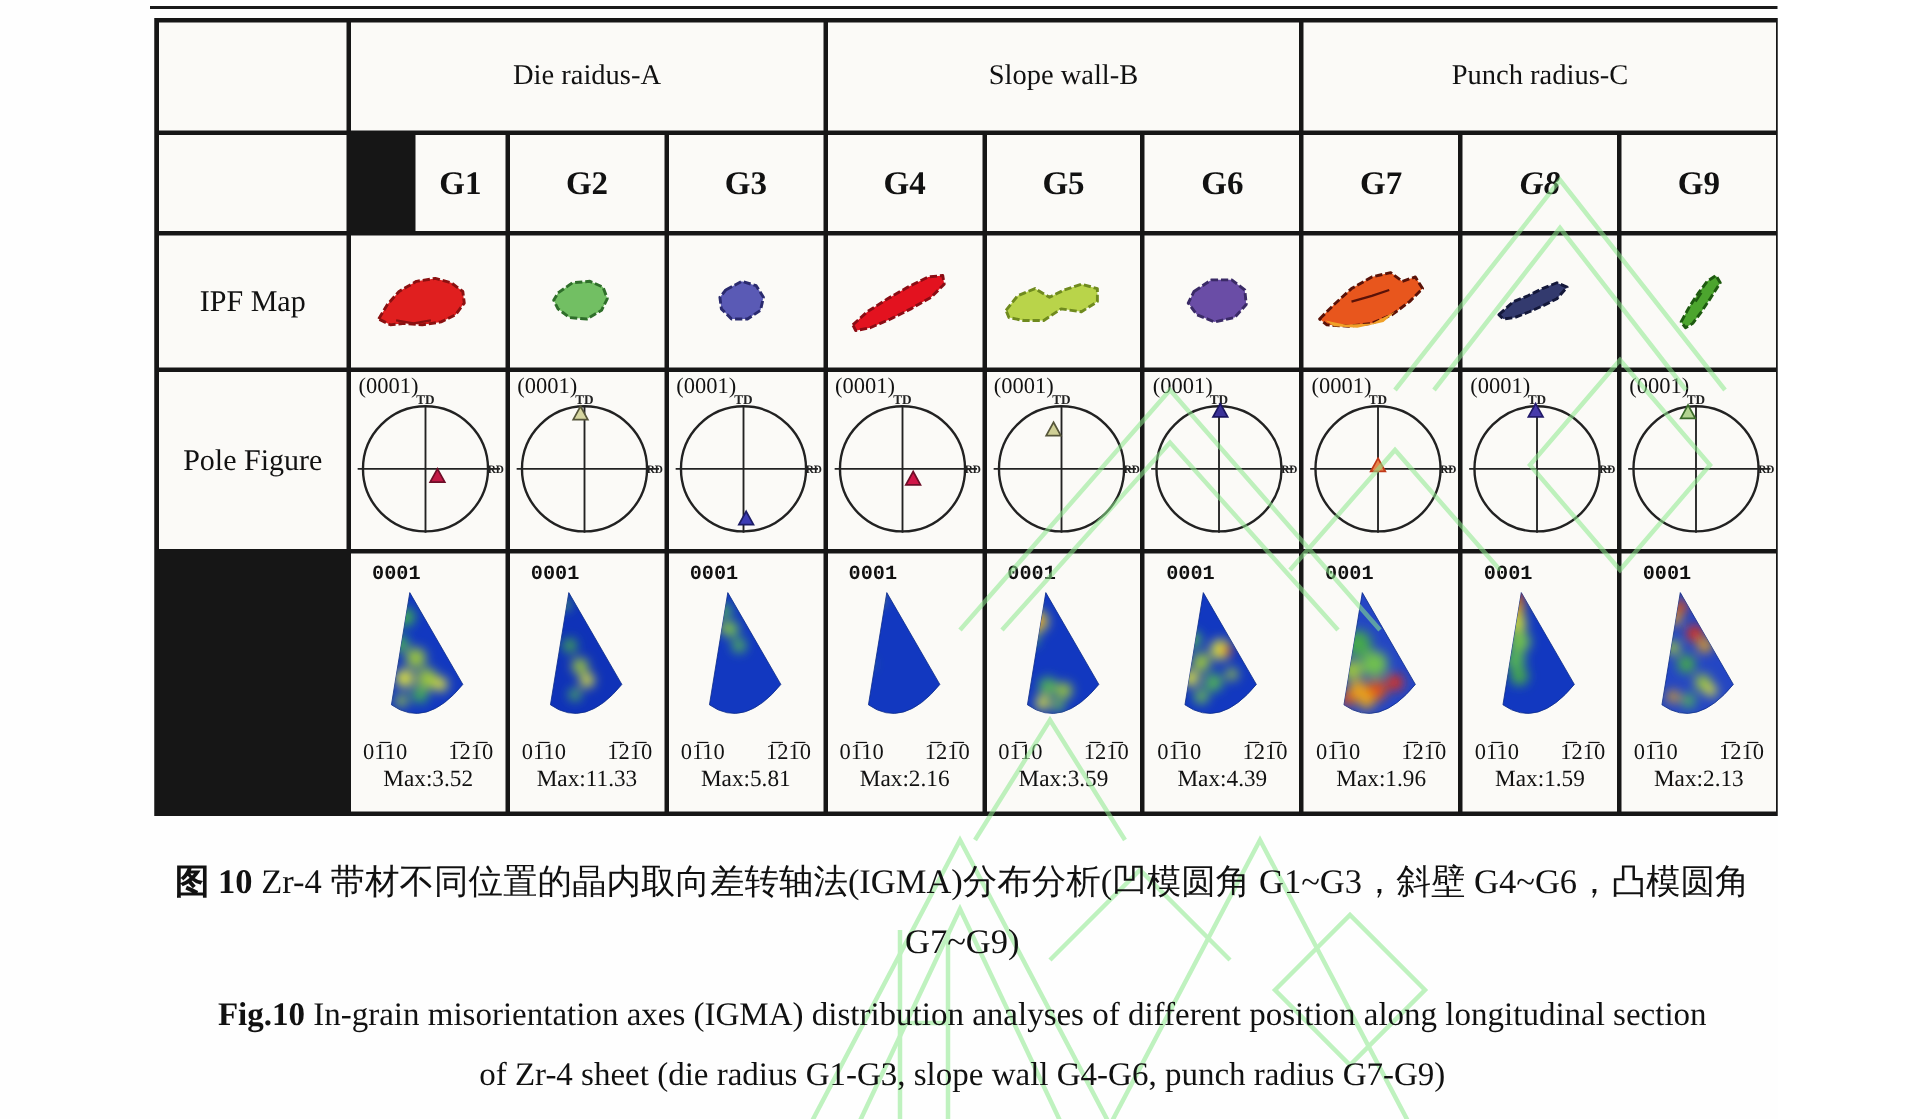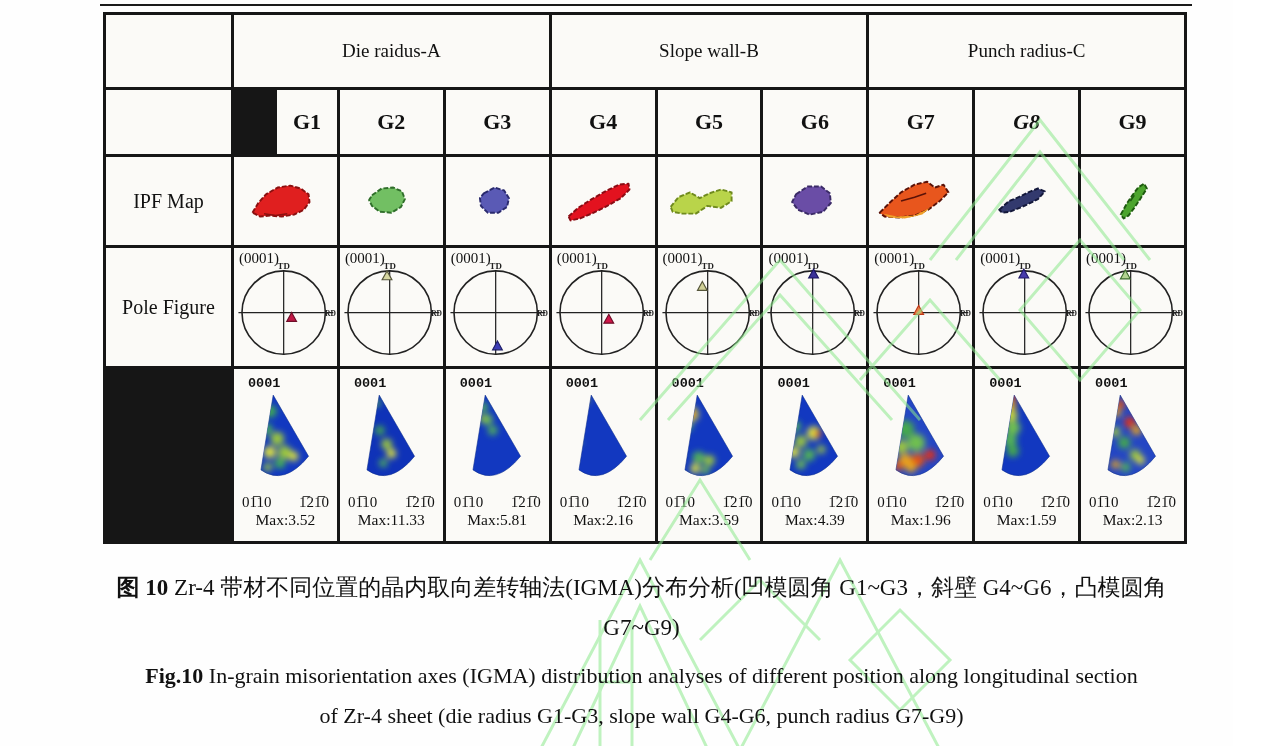--- a/index.html
+++ b/index.html
@@ -1,17 +1,17 @@
 <!DOCTYPE html>
 <html><head>
 <meta charset="utf-8">
 <style>
   html,body{margin:0;padding:0;background:#fff;}
   #page{position:relative;width:1185px;height:746px;background:#fefefe;overflow:hidden;
-        font-family:"Liberation Serif","DejaVu Serif",serif;color:#111;padding-left:48px;}
+        font-family:"Liberation Serif","DejaVu Serif",serif;color:#111;}
   
   #topline{position:absolute;left:100px;top:4px;width:1092px;height:2px;background:#1a1a1a;}
   
   #figtable{position:absolute;left:103px;top:12px;width:1078px;
             display:grid;grid-template-columns:125px repeat(9,1fr);
             grid-template-rows:72px 64px 88px 118px 172px;
             gap:3px;background:#161616;border:3px solid #161616;}
   .cell{background:#fbfaf7;display:flex;align-items:center;justify-content:center;
         position:relative;overflow:hidden;}
   .group{font-size:19px;}

